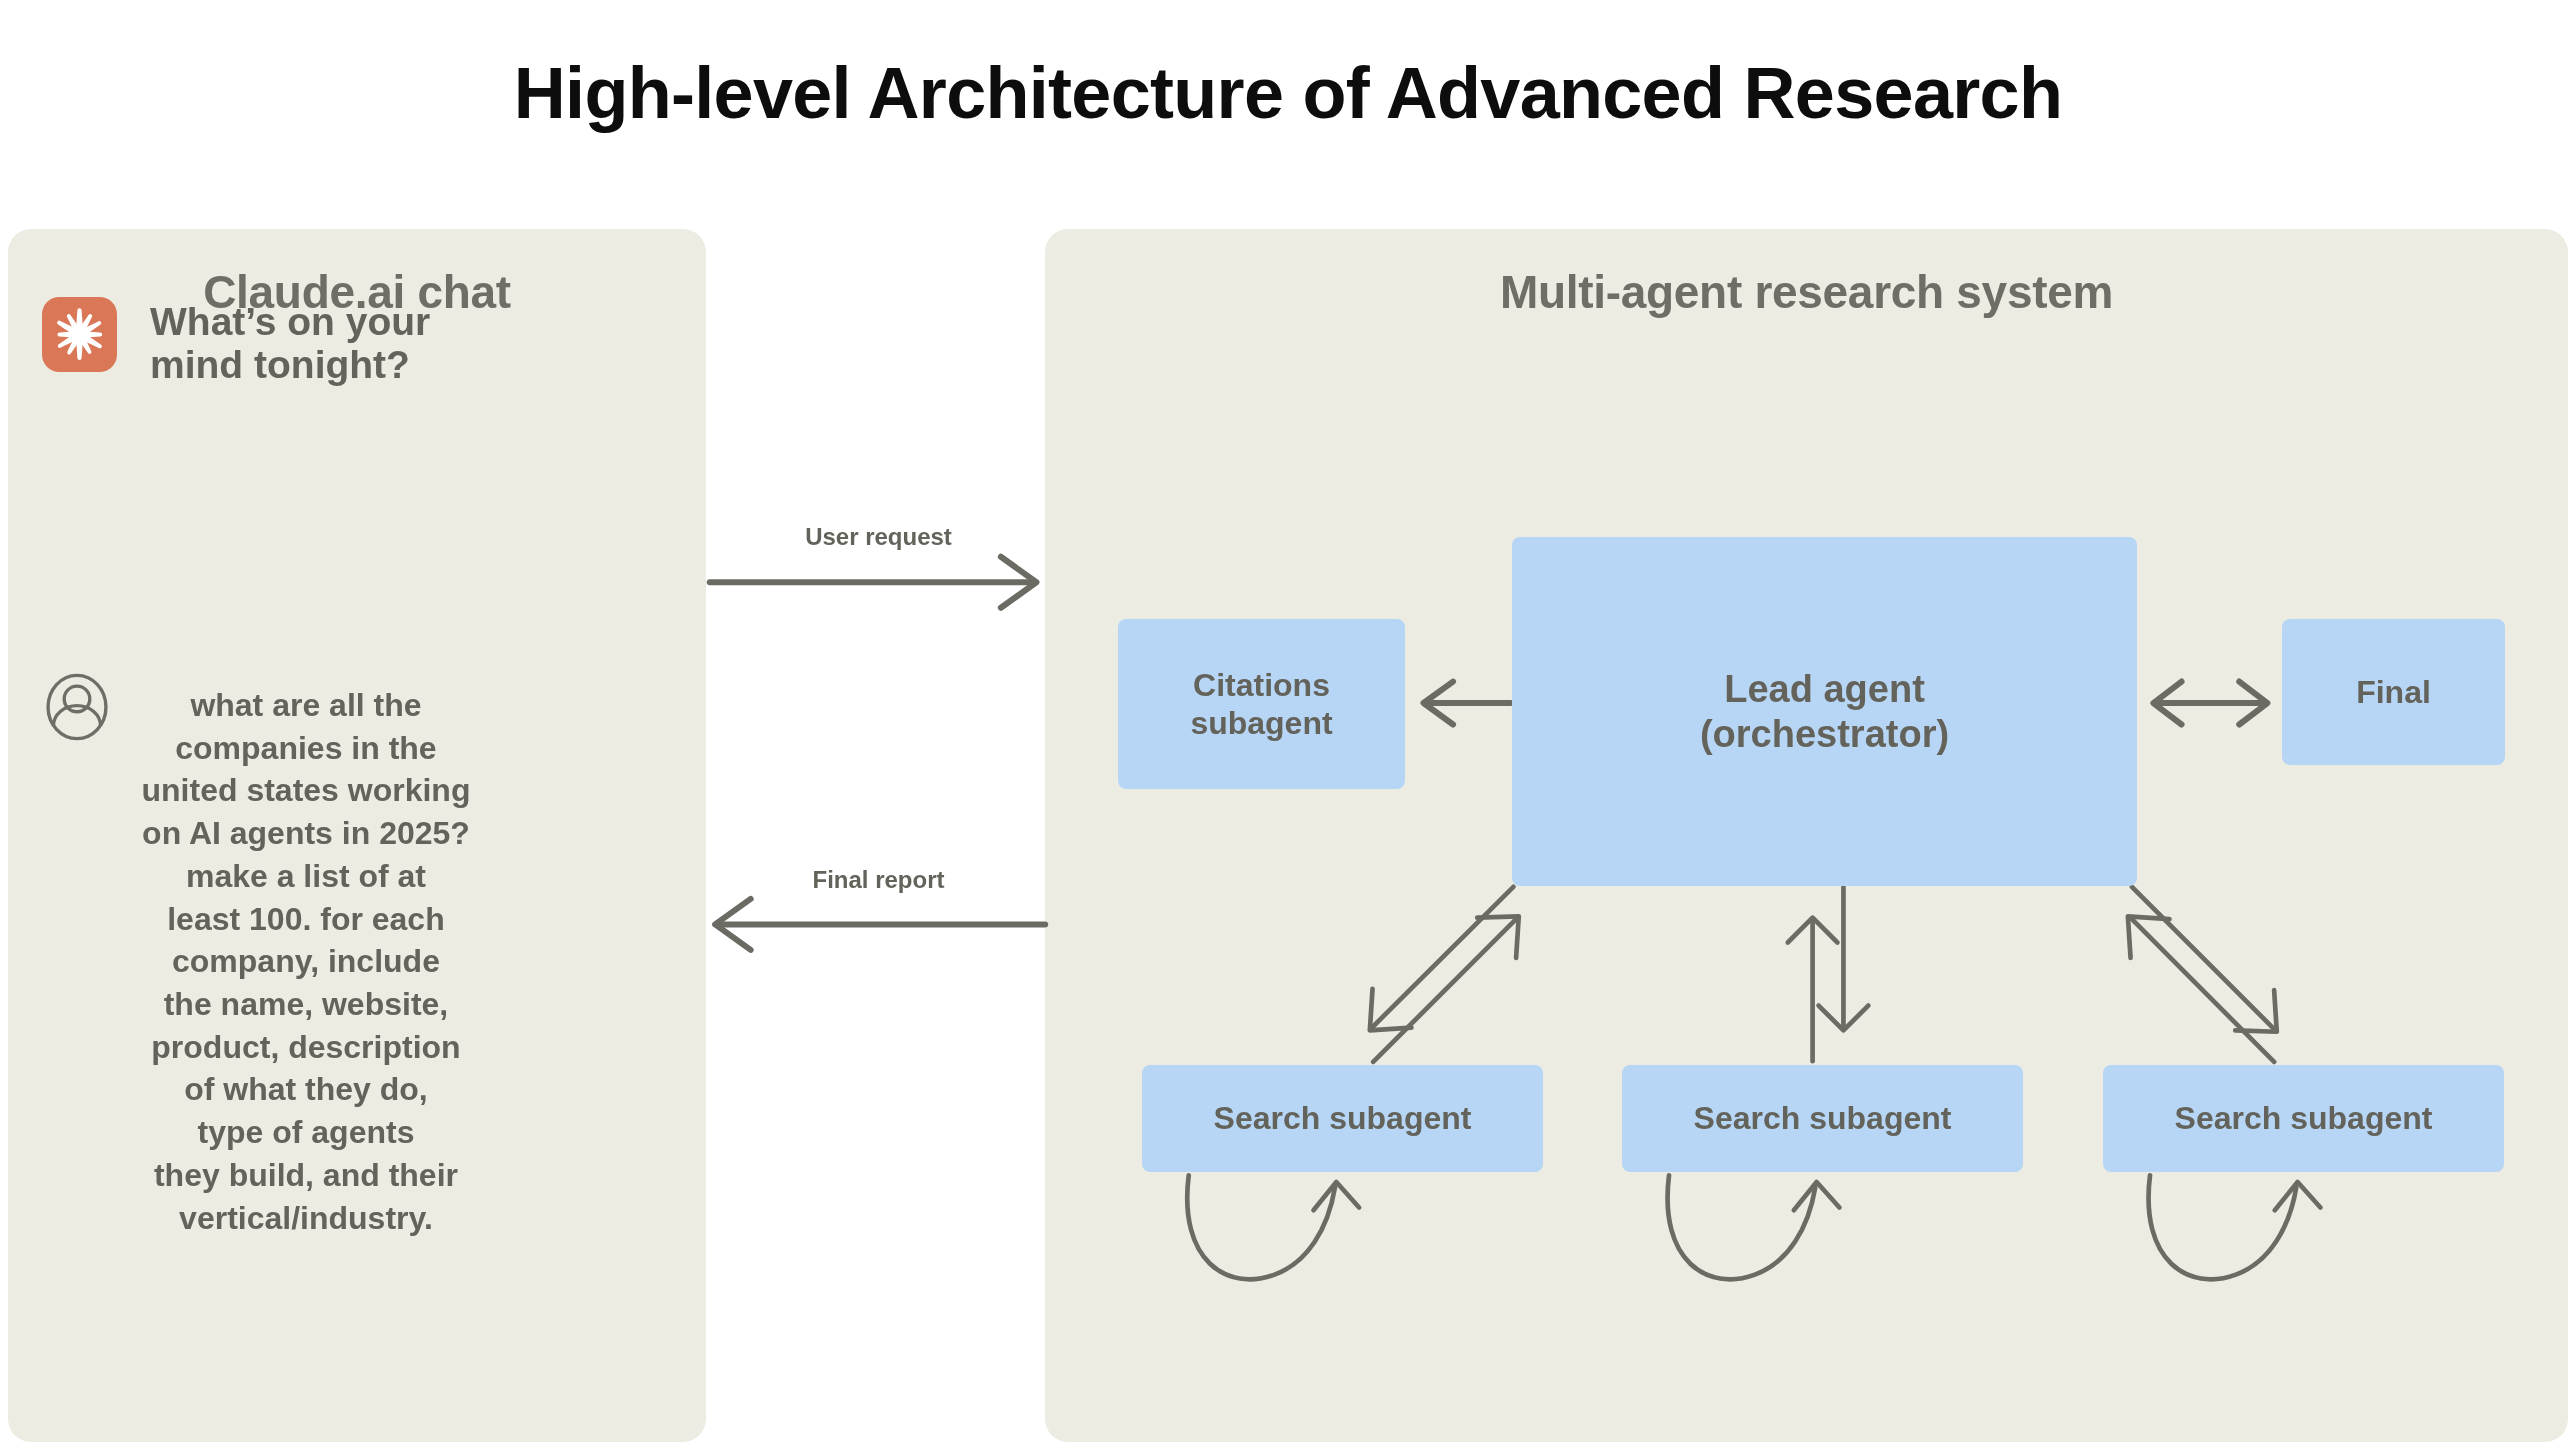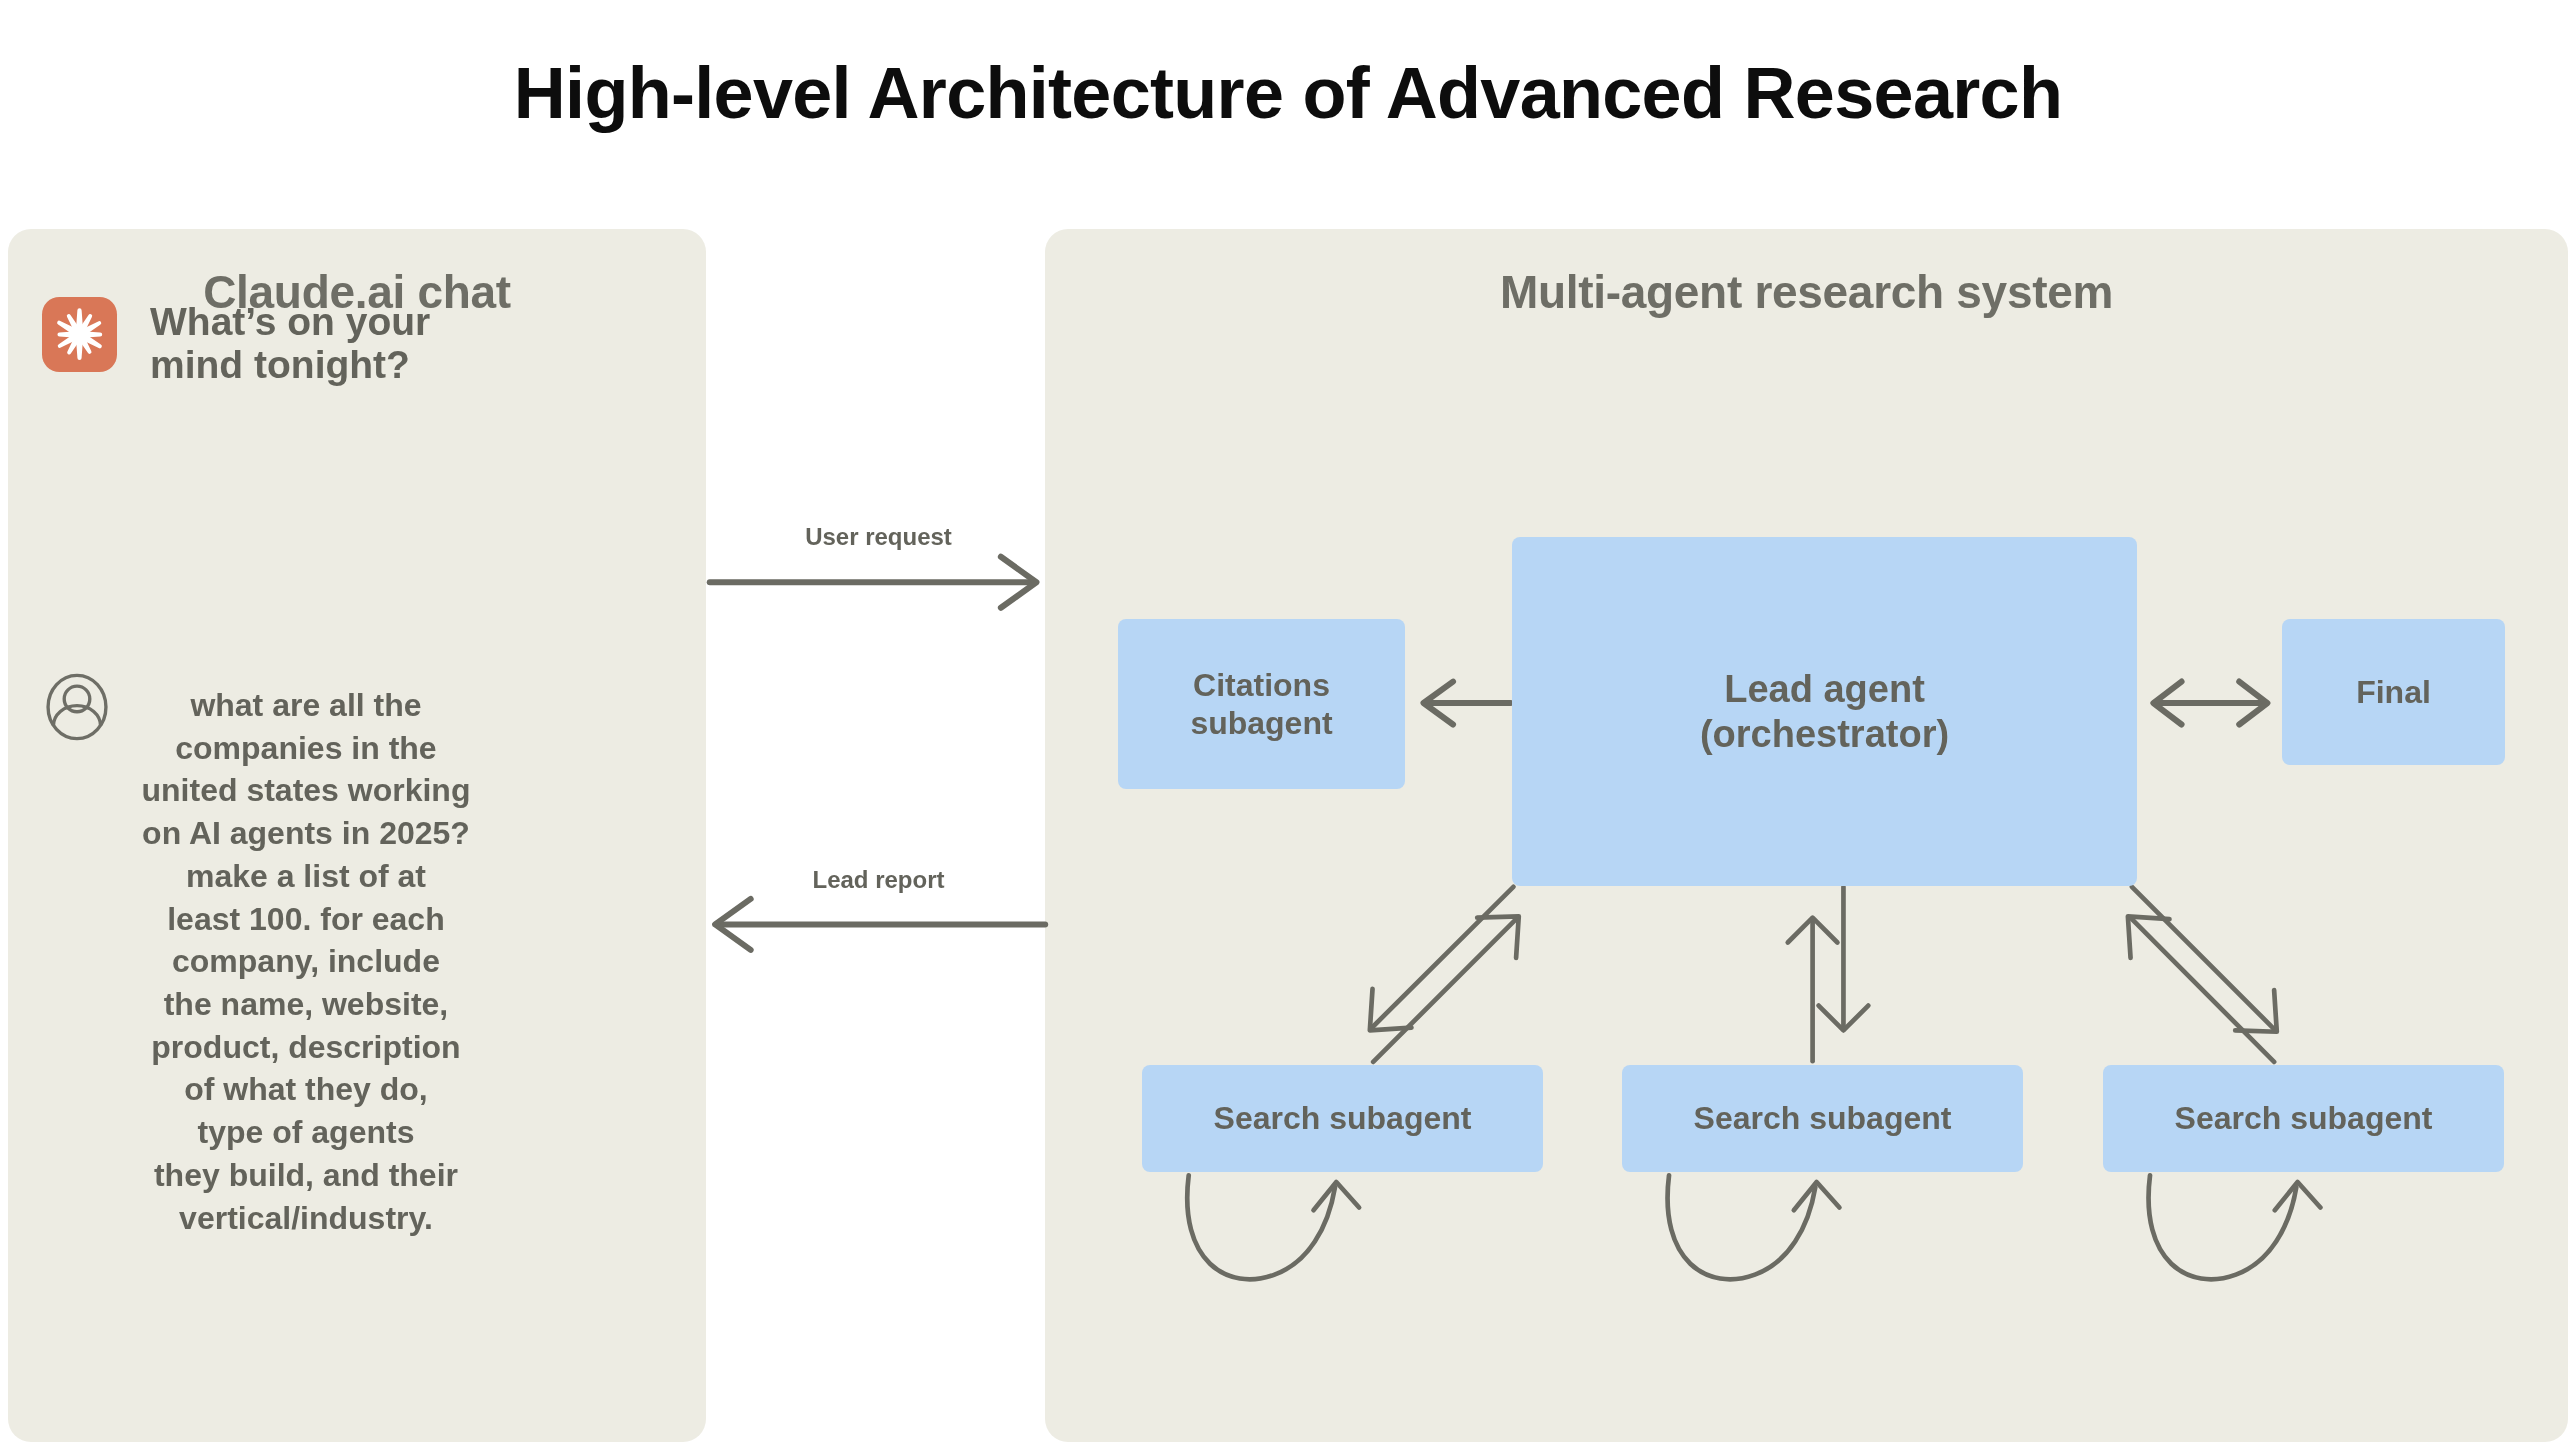--- a/index.html
+++ b/index.html
@@ -289,21 +289,21 @@
 company, include
 the name, website,
 product, description
 of what they do,
 type of agents
 they build, and their
 vertical/industry.</div>
 </div>
 
 <div class="flow-label" id="label-user-request">User request</div>
-<div class="flow-label" id="label-final-report">Lead report</div>
+<div class="flow-label" id="label-final-report">Final report</div>
 
 <div class="panel" id="system-panel">
   <div class="panel-title">Multi-agent research system</div>
 </div>
 
 <svg id="connectors" viewBox="0 0 3840 2160">
 
   <g>
     <line class="conn-thick" x1="1058" y1="868" x2="1543" y2="868"></line>
     <polyline class="conn-head" points="1492,830 1545,868 1492,906"></polyline>

